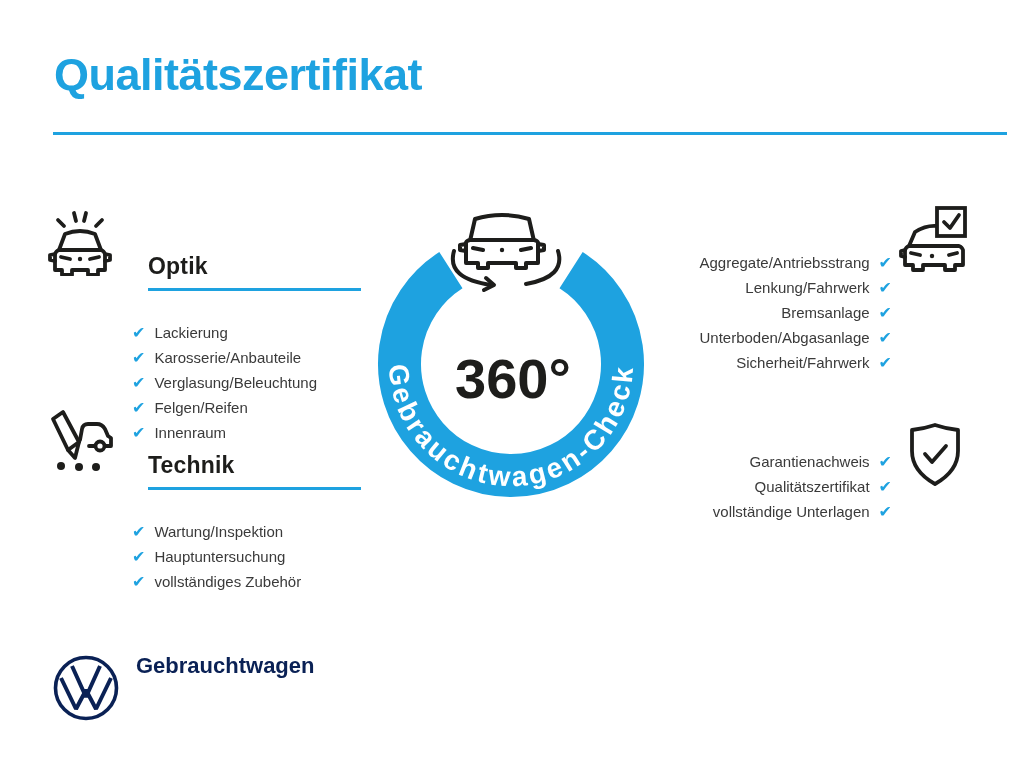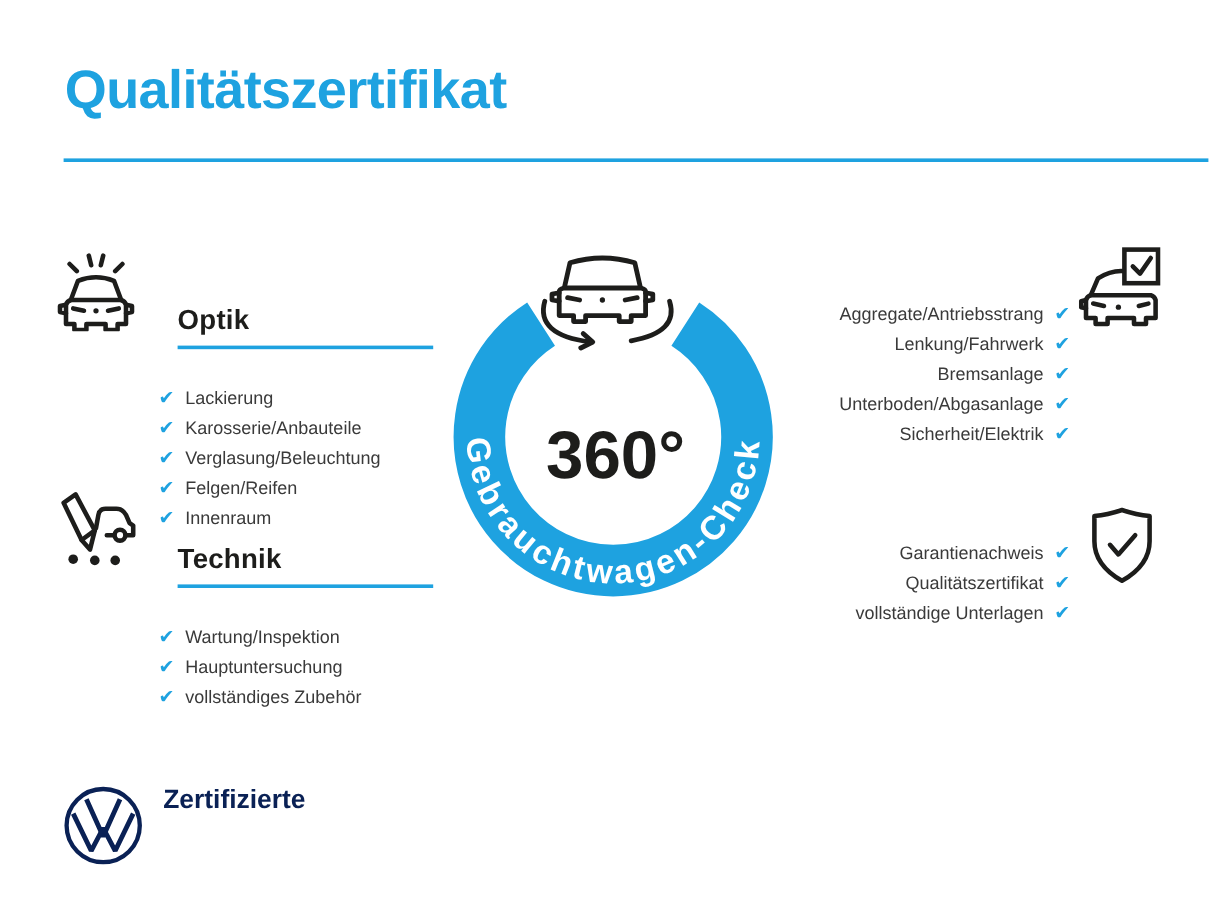--- a/index.html
+++ b/index.html
@@ -161,21 +161,21 @@
       </li>
     <li>
         <span>Bremsanlage</span>
         <span class="chk">✔</span>
       </li>
     <li>
         <span>Unterboden/Abgasanlage</span>
         <span class="chk">✔</span>
       </li>
     <li>
-        <span>Sicherheit/Elektrik</span>
+        <span>Sicherheit/Fahrwerk</span>
         <span class="chk">✔</span>
       </li>
   </ul>
 </section>
 
 <div id="icon-garantie" class="abs">
   <svg width="60" height="68" viewBox="0 0 60 68">
     <path class="ln" stroke-width="4" d="M30,4 Q42,8 53,9 L53,30 Q53,50 30,63 Q7,50 7,30 L7,9 Q18,8 30,4 Z"></path>
     <path class="ln" stroke-width="4" d="M20,33 L27,41 L41,25"></path>
   </svg>
@@ -226,14 +226,14 @@
 </div>
 
 <div id="footer-logo" class="abs">
   <svg width="68" height="68" viewBox="0 0 68 68">
     <circle cx="34" cy="34" r="30.5" fill="none" stroke="#0a2155" stroke-width="3.6"></circle>
     <path d="M20,12 L34,43 L48,12" fill="none" stroke="#0a2155" stroke-width="4" stroke-linejoin="bevel"></path>
     <path d="M9,24 L24,55 L34,36 L44,55 L59,24" fill="none" stroke="#0a2155" stroke-width="4" stroke-linejoin="bevel"></path>
   </svg>
 </div>
 <div id="footer-text" class="abs">
-  <div>Zertifizierte</div>
+  <div>Gebrauchtwagen</div>
 </div>
 
 </body></html>

